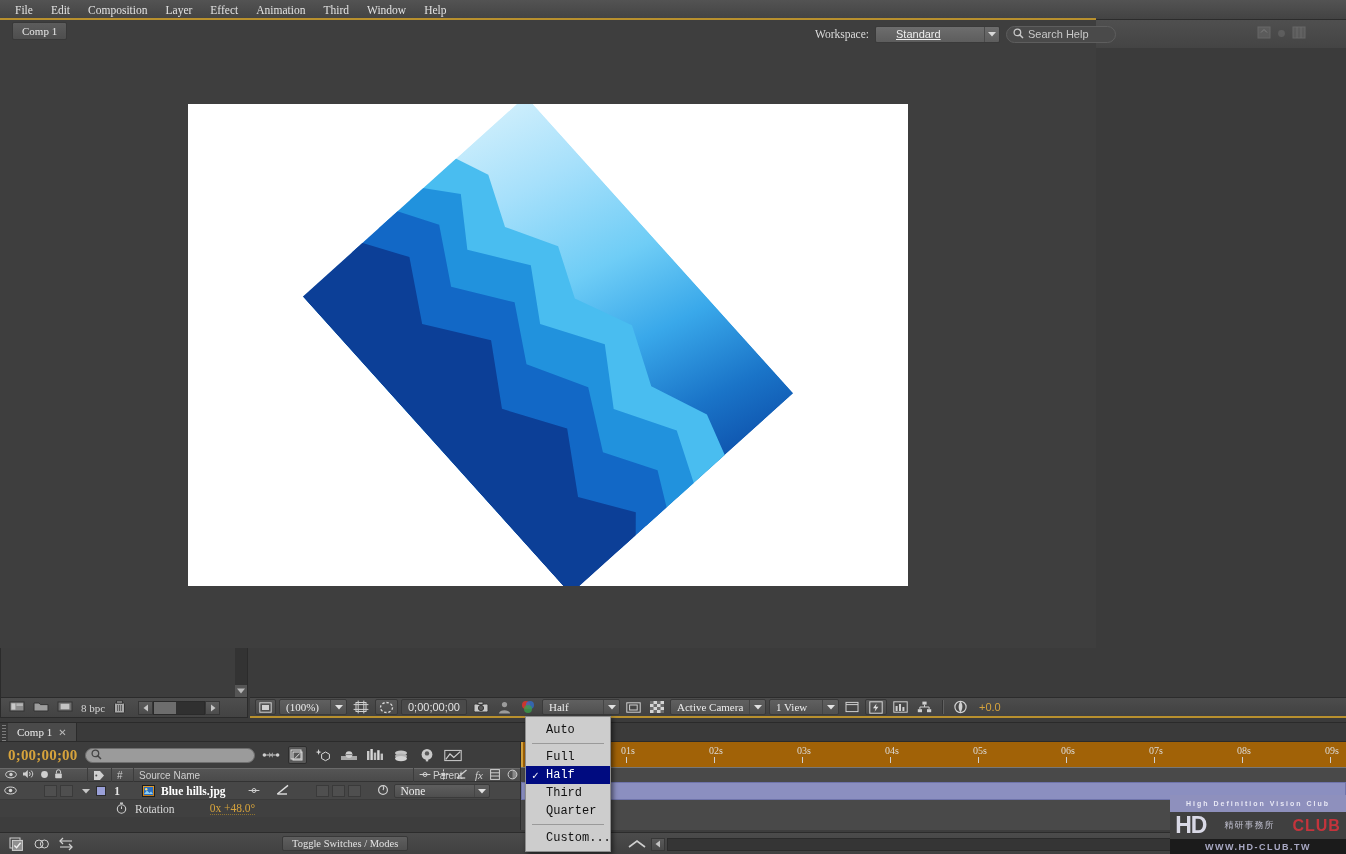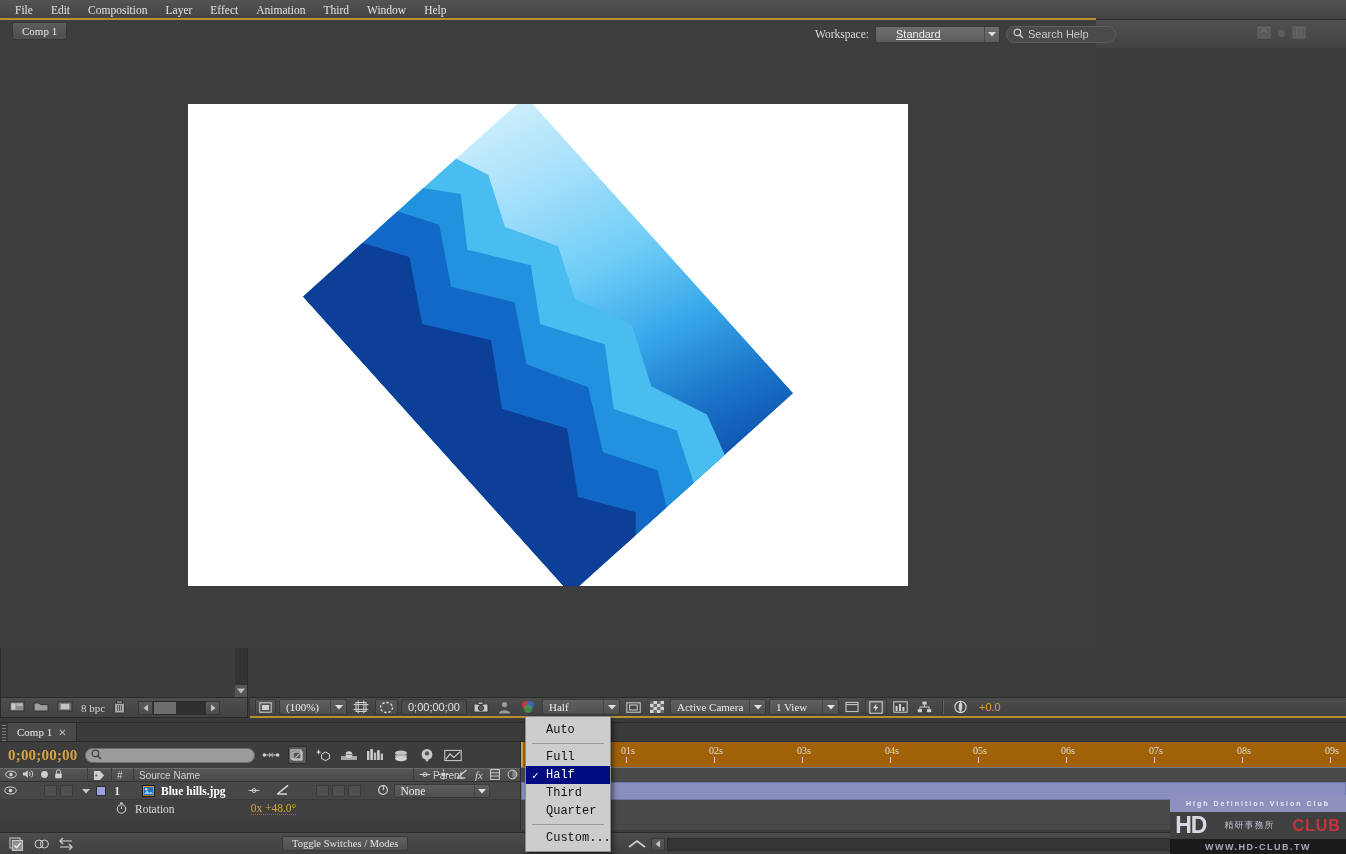--- a/index.html
+++ b/index.html
@@ -1094,21 +1094,21 @@
     <div class="lay-row2">
       <span style="width:98px"></span>
       <span style="margin-left:18px">
         <svg width="11" height="12" viewBox="0 0 11 12">
             <circle cx="5.5" cy="7" r="4.2" fill="none" stroke="#cfcfcf" stroke-width="1.1"></circle>
             <line x1="5.5" y1="7" x2="5.5" y2="4.4" stroke="#cfcfcf"></line>
             <line x1="4" y1="1.2" x2="7" y2="1.2" stroke="#cfcfcf" stroke-width="1.4"></line>
           </svg>
       </span>
       <span style="margin-left:8px;color:#d8d8d8">Rotation</span>
-      <span style="margin-left:76px;color:#d6a33c;border-bottom:1px dotted #8d7230">0x +48.0°</span>
+      <span style="margin-left:35px;color:#d6a33c;border-bottom:1px dotted #8d7230">0x +48.0°</span>
     </div>
 
     <div class="tl-bars">
       <div class="layerbar"></div>
     </div>
 
     <div class="tl-foot">
       <span class="tsbtn">
         <svg width="15" height="14" viewBox="0 0 15 14">
             <rect x="1" y="1" width="10" height="10" fill="none" stroke="#d0d0d0"></rect>

